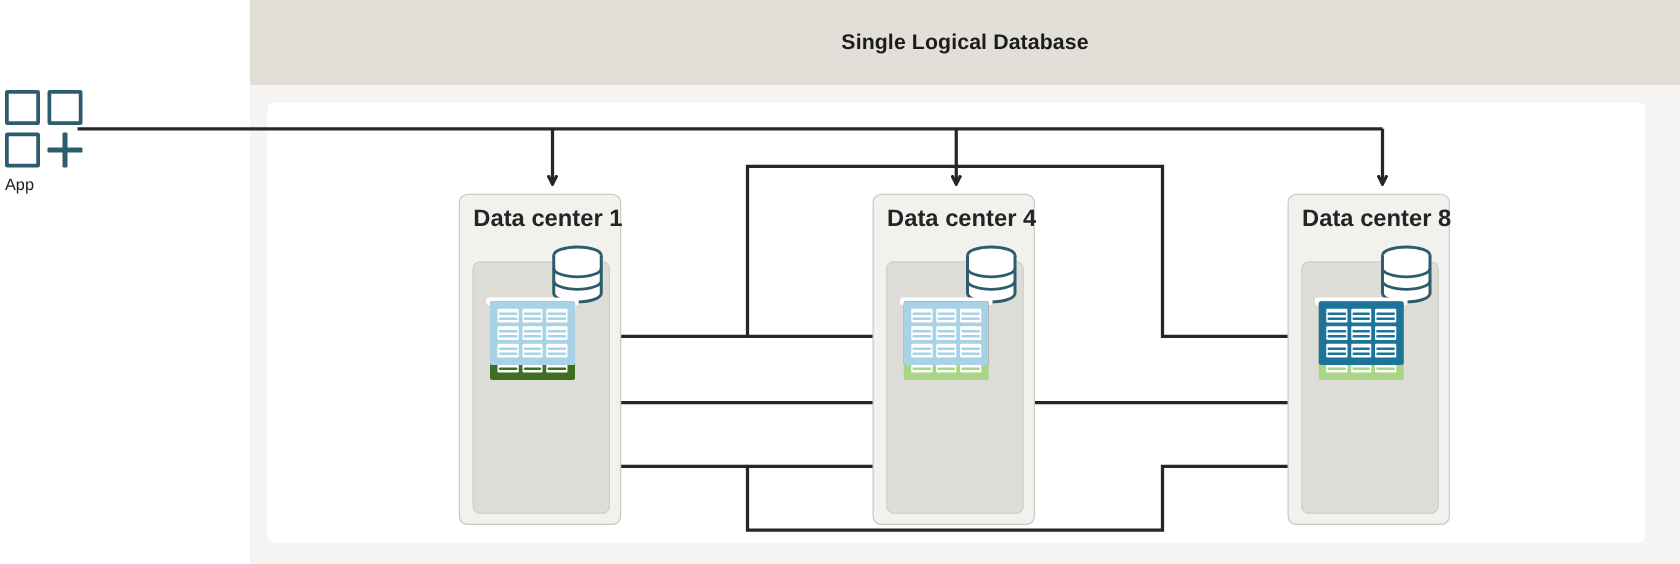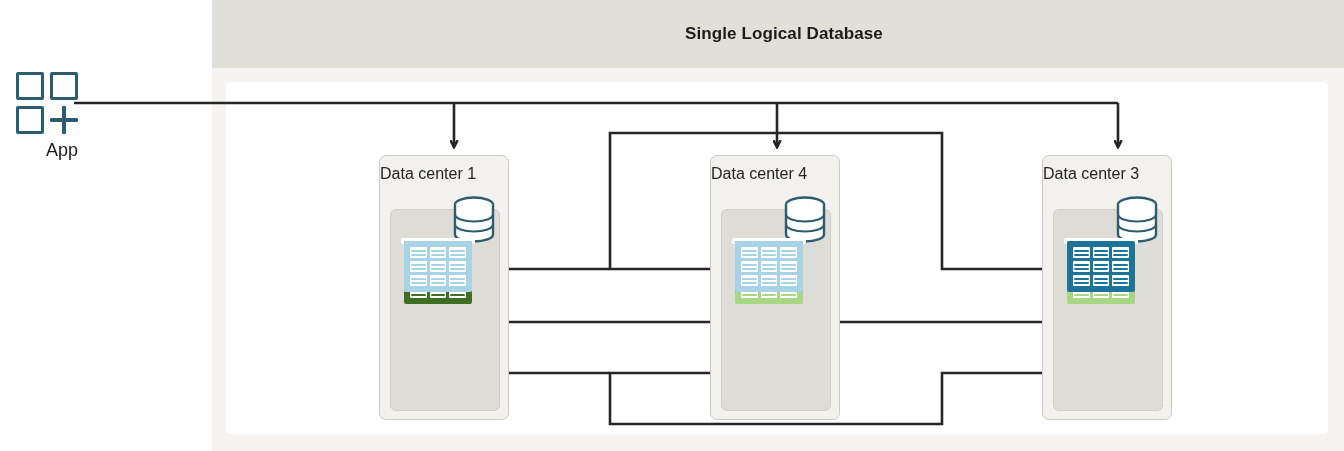--- a/index.html
+++ b/index.html
@@ -4,21 +4,21 @@
 <title>Single Logical Database</title>
 <style>
   html,body{margin:0;padding:0;}
   body{
     width:1344px;height:451px;
     background:#ffffff;
     font-family:"Liberation Sans","DejaVu Sans",sans-serif;
     overflow:hidden;
     position:relative;
   }
-  #stage{position:absolute;left:0;top:0;width:1320px;height:451px;margin-left:12px;}
+  #stage{position:absolute;left:0;top:0;width:1320px;height:451px;}
 
   
   .outer-bg{position:absolute;left:200px;top:0;width:1144px;height:451px;background:#f5f4f2;}
   .header-band{position:absolute;left:200px;top:0;width:1144px;height:68px;background:#e2dfd9;}
   .header-title{
     position:absolute;left:200px;top:0;width:1144px;height:68px;
     display:flex;align-items:center;justify-content:center;
     font-size:17px;font-weight:bold;color:#1b1b1b;letter-spacing:.1px;
   }
   .white-panel{
@@ -27,34 +27,34 @@
   }
 
   
   .app-wrap{position:absolute;left:4px;top:72px;width:70px;height:86px;}
   .sq{position:absolute;width:28px;height:28px;border:3px solid #2d5c6e;background:#ffffff;box-sizing:border-box;border-radius:2px;}
   .sq.a{left:0;top:0;}
   .sq.b{left:34px;top:0;}
   .sq.c{left:0;top:34px;}
   .plus-h{position:absolute;left:34px;top:46px;width:28px;height:4px;background:#2d5c6e;border-radius:1px;}
   .plus-v{position:absolute;left:46px;top:34px;width:4px;height:28px;background:#2d5c6e;border-radius:1px;}
-  .app-label{position:absolute;left:0;top:68px;width:62px;text-align:right;font-size:18px;color:#1b1b1b;}
+  .app-label{position:absolute;left:0;top:68px;width:62px;text-align:left;font-size:13px;color:#1b1b1b;}
 
   
   .dc{
     position:absolute;top:155px;width:130px;height:265px;
     background:#f2f1ee;border:1px solid #cccac5;border-radius:7px;
     box-sizing:border-box;
   }
   .dc.dc1{left:367px;}
   .dc.dc2{left:698px;}
   .dc.dc3{left:1030px;}
   .dc-title{
-    position:absolute;left:0;top:9px;width:130px;text-align:left;
-    font-size:16px;font-weight:normal;color:#242424;
+    position:absolute;left:0;top:9px;width:130px;text-align:right;
+    font-size:19px;font-weight:bold;color:#242424;
   }
   .dc-inner{
     position:absolute;left:10px;top:53px;width:110px;height:202px;
     background:#dedcd6;border:1px solid #cfcdc7;border-radius:6px;box-sizing:border-box;
   }
   
   .cyl{position:absolute;left:72px;top:40px;width:44px;height:47px;}
 
   
   .tbl{position:absolute;width:68px;box-sizing:border-box;border-radius:2px;}
@@ -258,21 +258,21 @@
         <div class="band">
             <i class="cell"></i>
             <i class="cell"></i>
             <i class="cell"></i>
           </div>
       </div>
     </div>
   </div>
 
   <div class="dc dc3">
-    <div class="dc-title">Data center 3</div>
+    <div class="dc-title">Data center 8</div>
     <div class="dc-inner"></div>
     <svg class="cyl" viewBox="0 0 44 47">
       <ellipse cx="22" cy="8.5" rx="19" ry="7" fill="#ffffff" stroke="#2d5c6e" stroke-width="2.4"></ellipse>
       <path d="M3,8.5 L3,38.5 A19,7 0 0 0 41,38.5 L41,8.5" fill="#ffffff" stroke="#2d5c6e" stroke-width="2.4"></path>
       <path d="M3,18.5 A19,7 0 0 0 41,18.5" fill="none" stroke="#2d5c6e" stroke-width="2.2"></path>
       <path d="M3,28.5 A19,7 0 0 0 41,28.5" fill="none" stroke="#2d5c6e" stroke-width="2.2"></path>
     </svg>
     <div class="tbl-stack">
       <div class="tbl t-green-light">
         <div class="hdr"></div>

